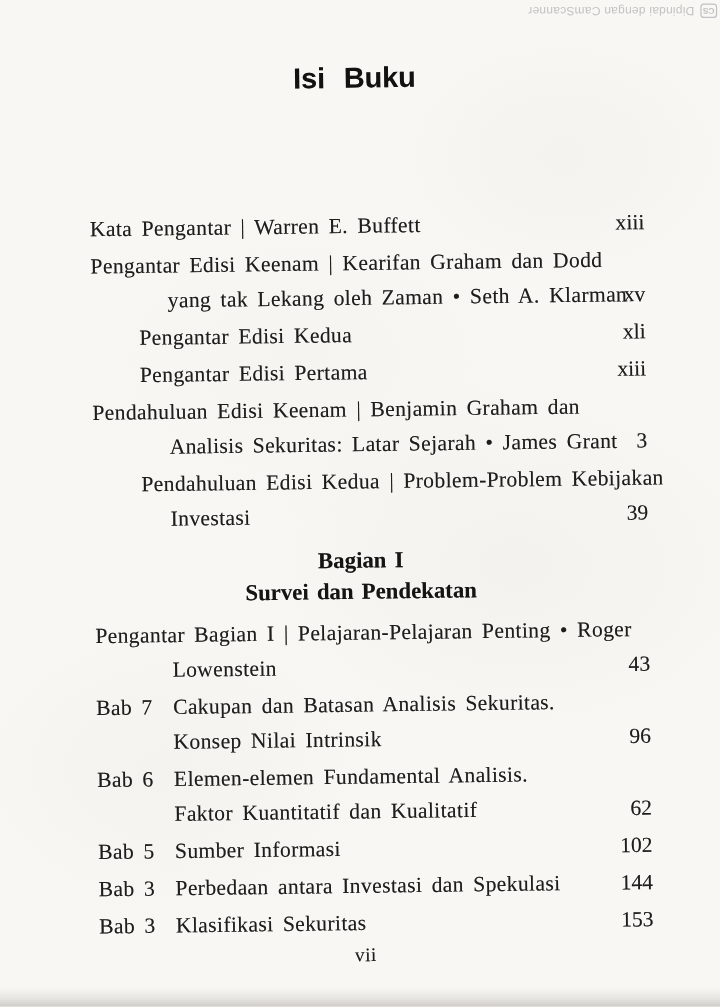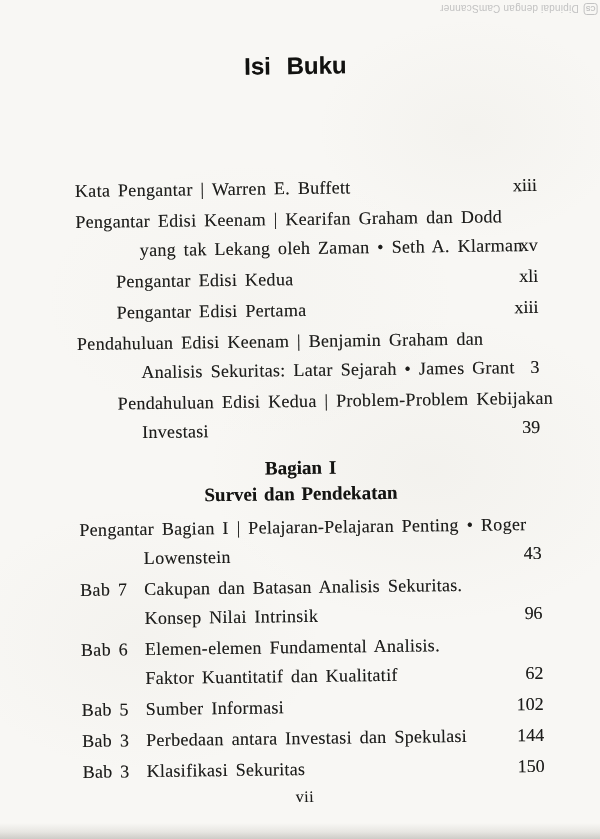--- a/index.html
+++ b/index.html
@@ -225,21 +225,21 @@
         <div class="toc-text">
           <div class="toc-line"><span class="bab-label">Bab 3</span><span>Perbedaan antara Investasi dan Spekulasi</span></div>
         </div>
         <div class="toc-page">144</div>
       </div>
 
       <div class="toc-row">
         <div class="toc-text">
           <div class="toc-line"><span class="bab-label">Bab 3</span><span>Klasifikasi Sekuritas</span></div>
         </div>
-        <div class="toc-page">150</div>
+        <div class="toc-page">153</div>
       </div>
 
     </div>
 
     <div class="footer">vii</div>
 
   </div>
 
   <div class="bottom-shade"></div>
 

